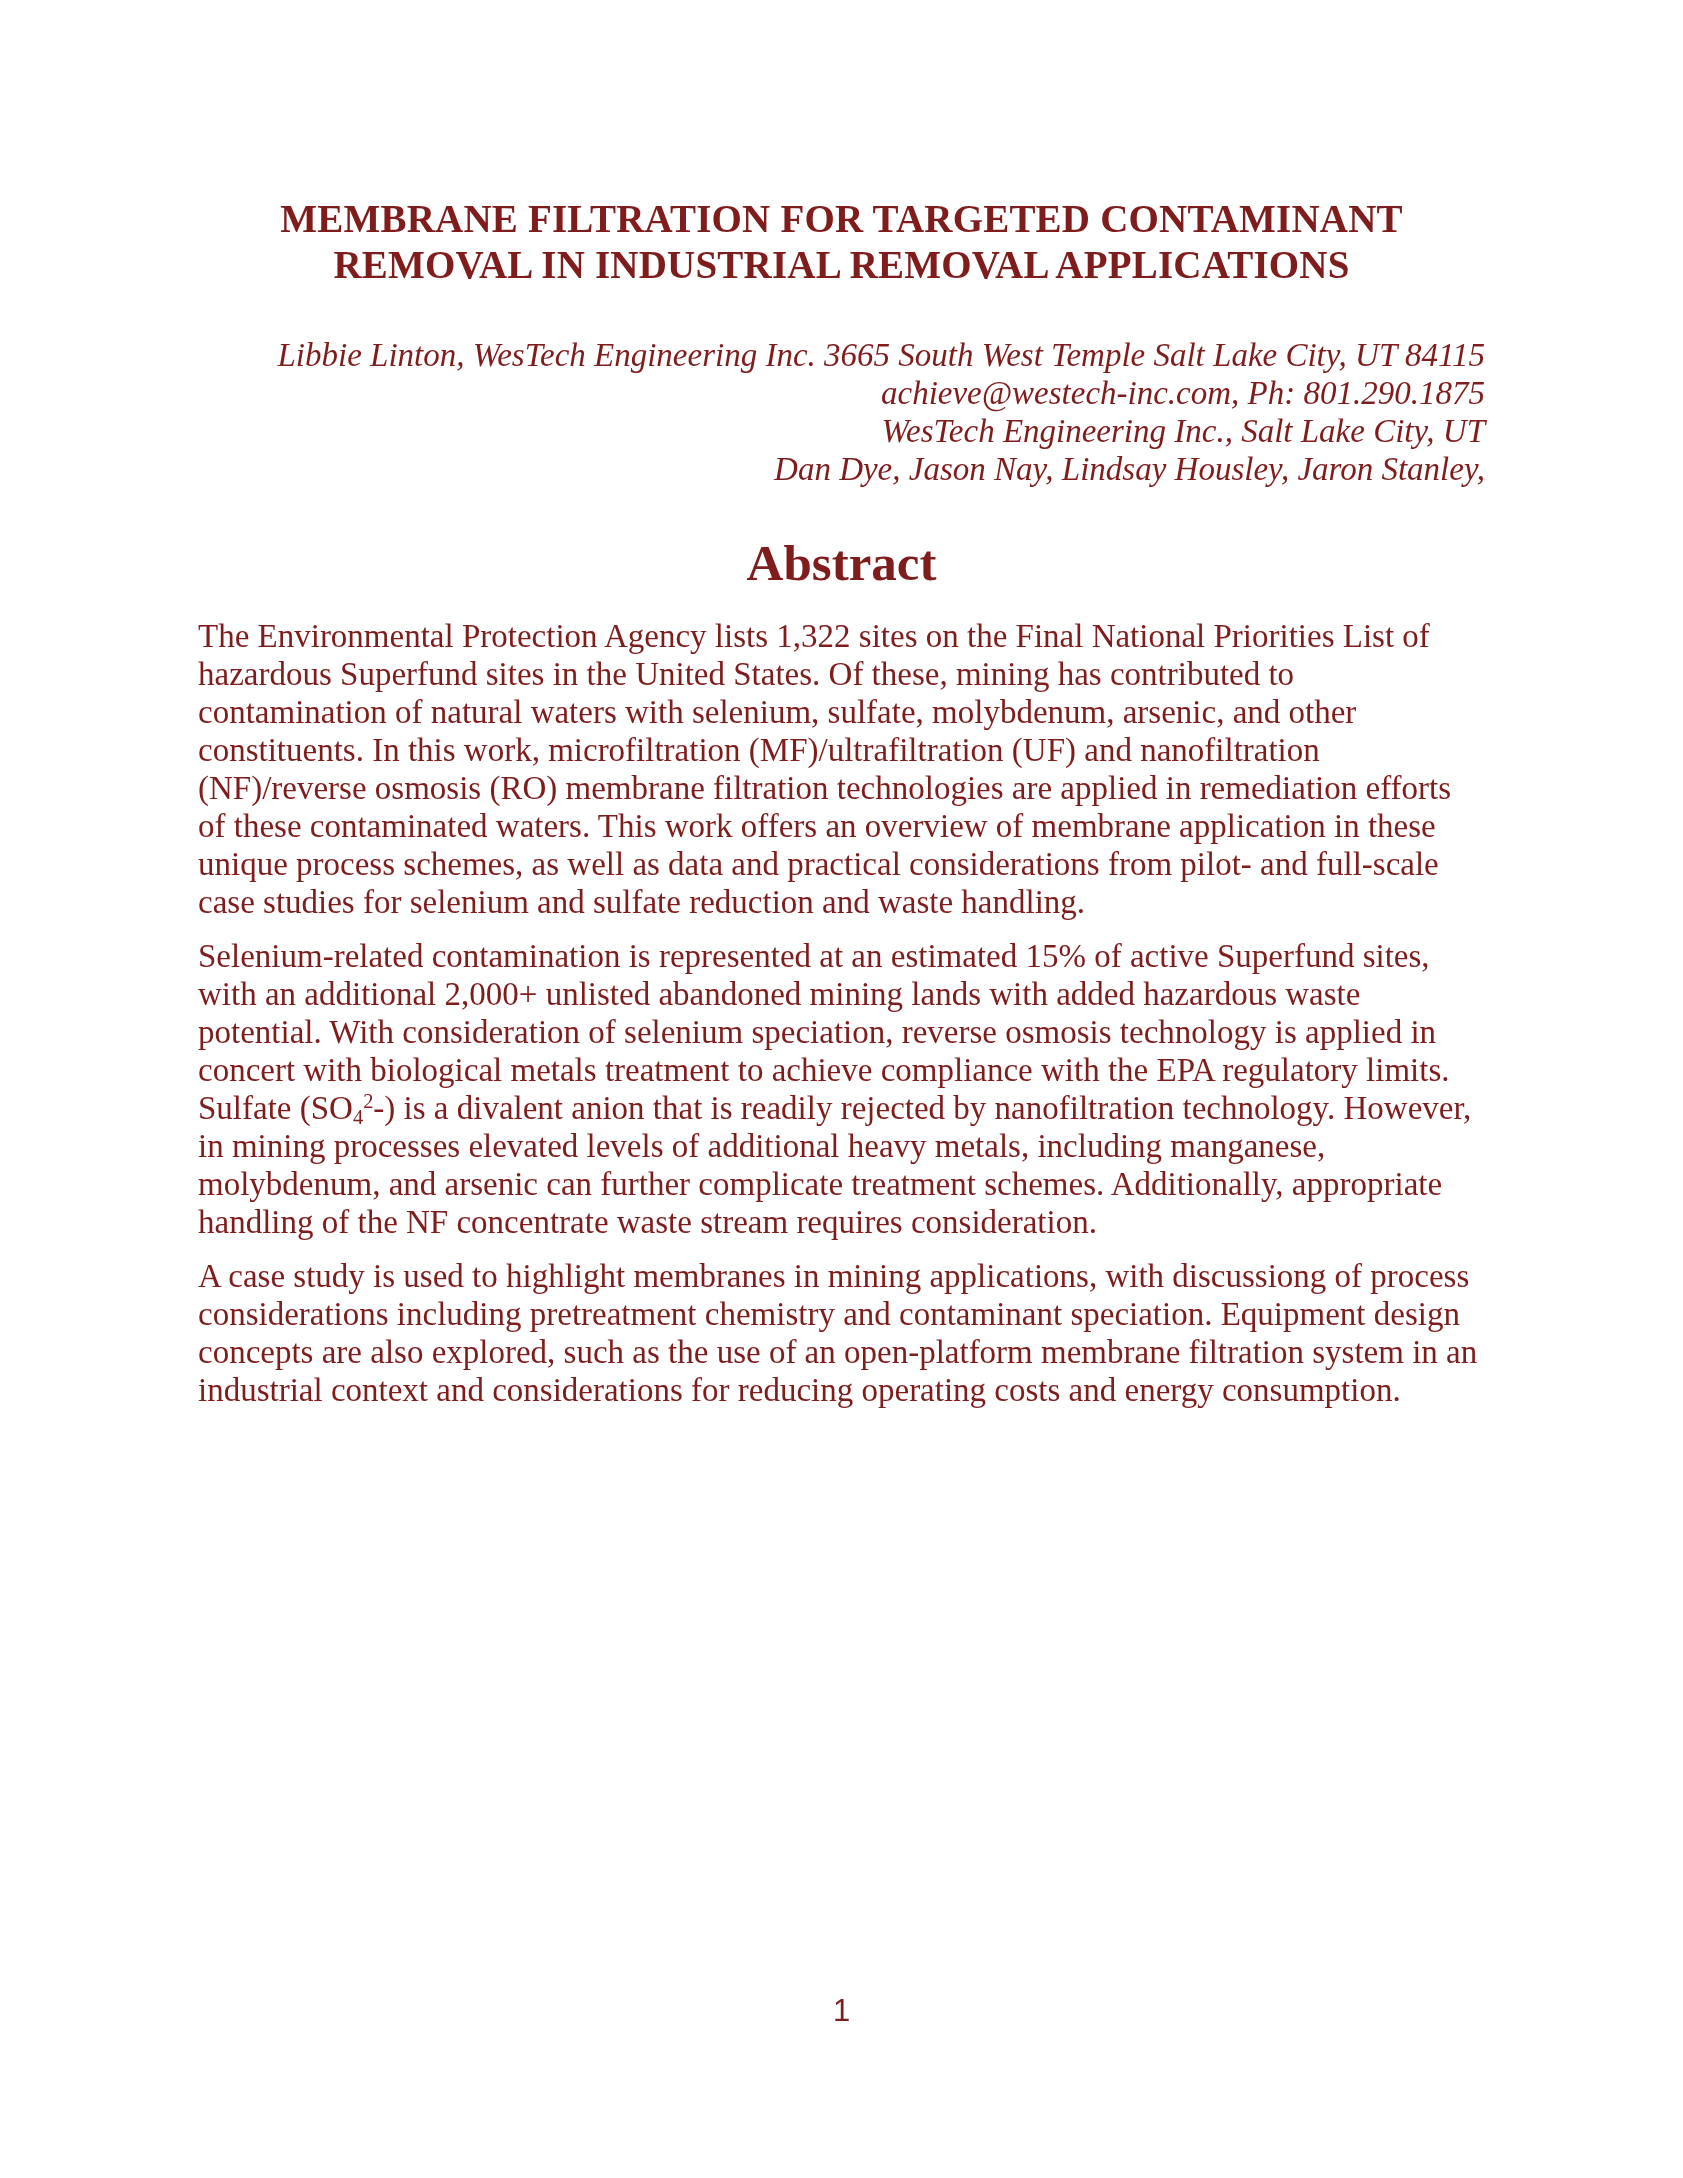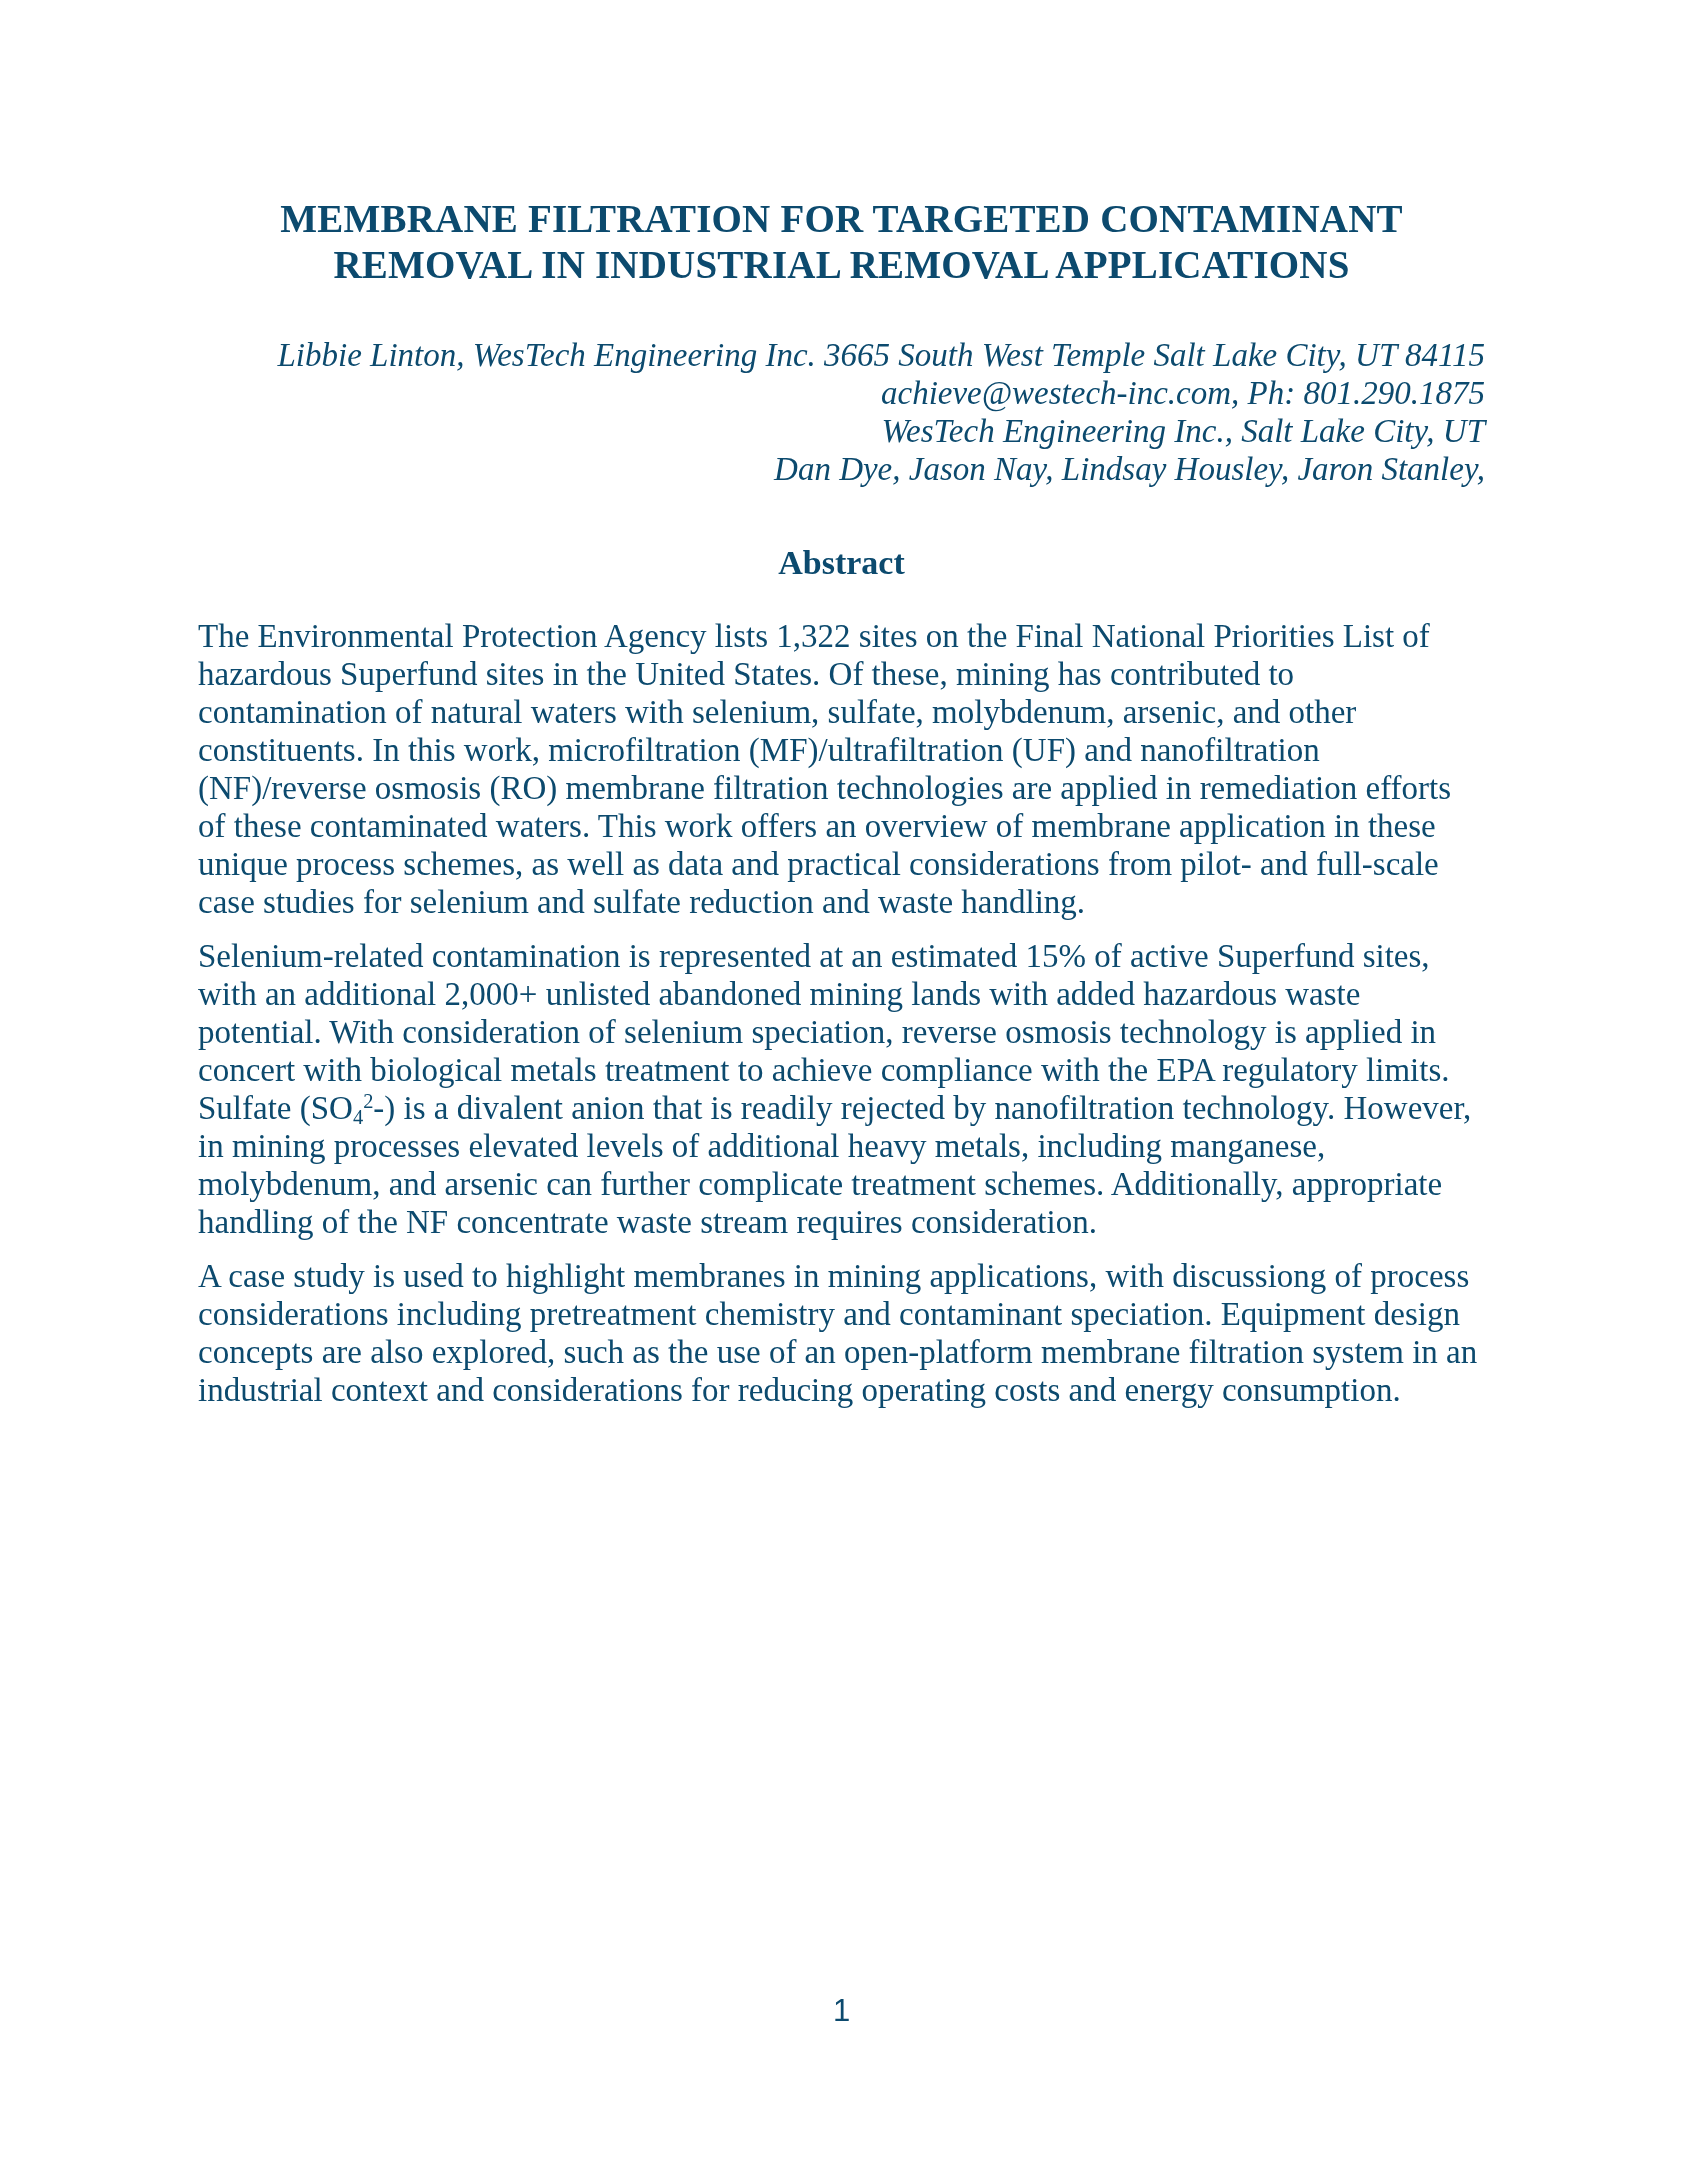--- a/index.html
+++ b/index.html
@@ -4,21 +4,21 @@
 <style>
   html, body {
     margin: 0;
     padding: 0;
     background: #ffffff;
   }
   .page {
     width: 1683px;
     height: 2178px;
     background: #ffffff;
-    color: #0c4a6e;
+    color: #7f1d1d;
     font-family: "Liberation Serif", "DejaVu Serif", serif;
     box-sizing: border-box;
     padding: 196px 198px 0 198px;
     position: relative;
     overflow: hidden;
   }
   .title {
     margin: 0;
     font-size: 39px;
     line-height: 46px;
@@ -31,21 +31,21 @@
   }
   .authors {
     margin-top: 48px;
     font-style: italic;
     font-size: 33px;
     line-height: 38px;
     text-align: right;
   }
   .abstract-heading {
     margin: 52px 0 0 0;
-    font-size: 34px;
+    font-size: 51px;
     line-height: 46px;
     font-weight: bold;
     text-align: center;
   }
   .body-para {
     margin: 16px 0 0 0;
     font-size: 33px;
     line-height: 38px;
     text-align: left;
   }

